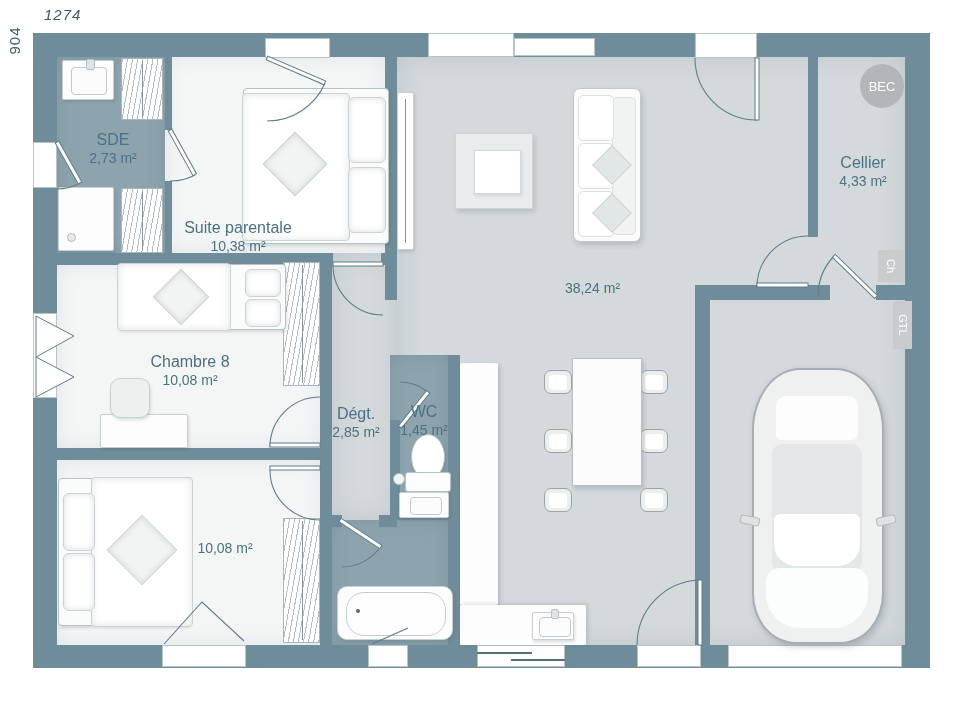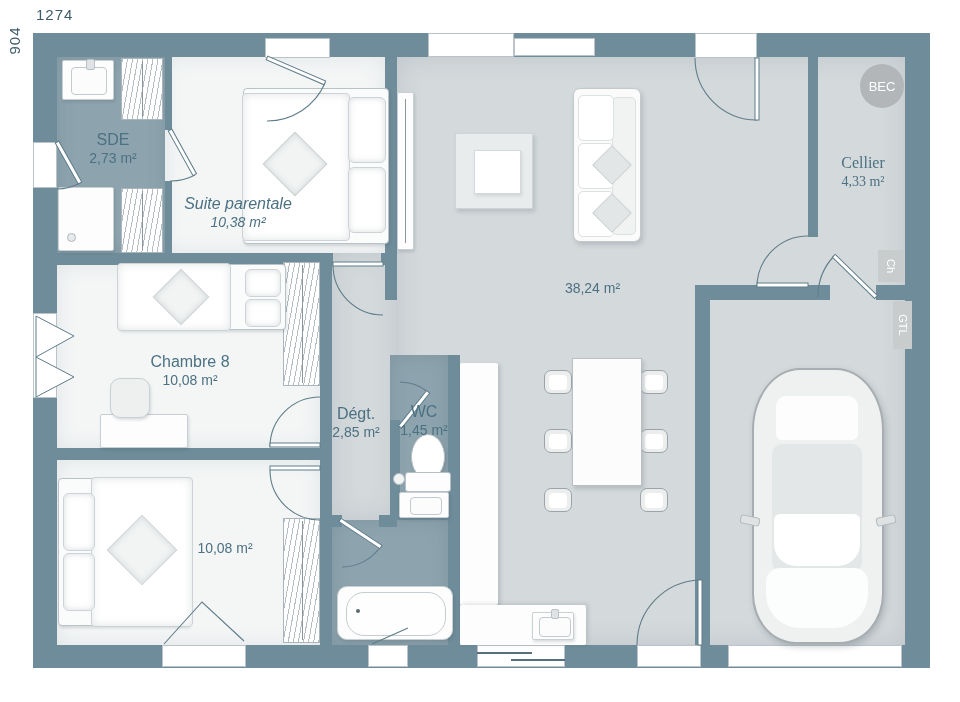--- a/index.html
+++ b/index.html
@@ -29,21 +29,21 @@
   .inner-basin{position:absolute;background:#fcfcfc;border:1px solid #c2cacd;border-radius:4px;}
   svg.overlay{position:absolute;left:0;top:0;z-index:40;pointer-events:none;}
   .chair{position:absolute;width:28px;height:24px;background:#eceeee;border:1px solid #9aa4a8;border-radius:7px;box-sizing:border-box;z-index:19;}
   .chair::after{content:"";position:absolute;left:4px;top:4px;right:4px;bottom:3px;background:#fff;border-radius:4px;}
 </style>
 </head>
 <body>
 
 <div id="plan">
 
-  <div class="dim-label" style="left:36px;top:6px;">1274</div>
+  <div class="dim-label" style="left:44px;top:6px;font-style:italic;">1274</div>
   <div class="dim-label" style="left:-10px;top:32px;width:48px;text-align:center;transform:rotate(-90deg);">904</div>
 
   <div class="wall" style="left:33px;top:33px;width:897px;height:635px;z-index:1;"></div>
 
   <div class="floor-main" style="left:397px;top:57px;width:508px;height:588px;"></div>
   <div class="floor-main" style="left:332px;top:253px;width:65px;height:267px;"></div>
   <div class="floor-wet" style="left:57px;top:57px;width:108px;height:196px;"></div>
   <div class="floor-bed" style="left:165px;top:57px;width:220px;height:196px;"></div>
   <div class="floor-bed" style="left:57px;top:265px;width:263px;height:183px;"></div>
   <div class="floor-bed" style="left:57px;top:460px;width:263px;height:185px;"></div>
@@ -220,21 +220,21 @@
     </g>
     <g stroke="#55707c" stroke-width="2" fill="none">
       <path d="M 477 653 L 532 653 M 511 660 L 565 660"></path>
     </g>
   </svg>
 
   <div class="room-label" style="left:57px;top:130px;width:112px;">
     <div class="room-name">SDE</div>
     <div class="room-area">2,73 m²</div>
   </div>
-  <div class="room-label" style="left:128px;top:194px;width:220px;font-style:italic;">
+  <div class="room-label" style="left:128px;top:218px;width:220px;">
     <div class="room-name">Suite parentale</div>
     <div class="room-area">10,38 m²</div>
   </div>
   <div class="room-label" style="left:90px;top:352px;width:200px;">
     <div class="room-name">Chambre 8</div>
     <div class="room-area">10,08 m²</div>
   </div>
   <div class="room-label" style="left:125px;top:540px;width:200px;">
     <div class="room-area">10,08 m²</div>
   </div>
@@ -242,18 +242,18 @@
     <div class="room-name">Dégt.</div>
     <div class="room-area">2,85 m²</div>
   </div>
   <div class="room-label" style="left:394px;top:402px;width:60px;">
     <div class="room-name">WC</div>
     <div class="room-area">1,45 m²</div>
   </div>
   <div class="room-label" style="left:500px;top:280px;width:185px;">
     <div class="room-area">38,24 m²</div>
   </div>
-  <div class="room-label" style="left:818px;top:153px;width:90px;font-family:Liberation Serif, serif;">
+  <div class="room-label" style="left:818px;top:153px;width:90px;">
     <div class="room-name">Cellier</div>
     <div class="room-area">4,33 m²</div>
   </div>
 
 </div>
 
 </body></html>

